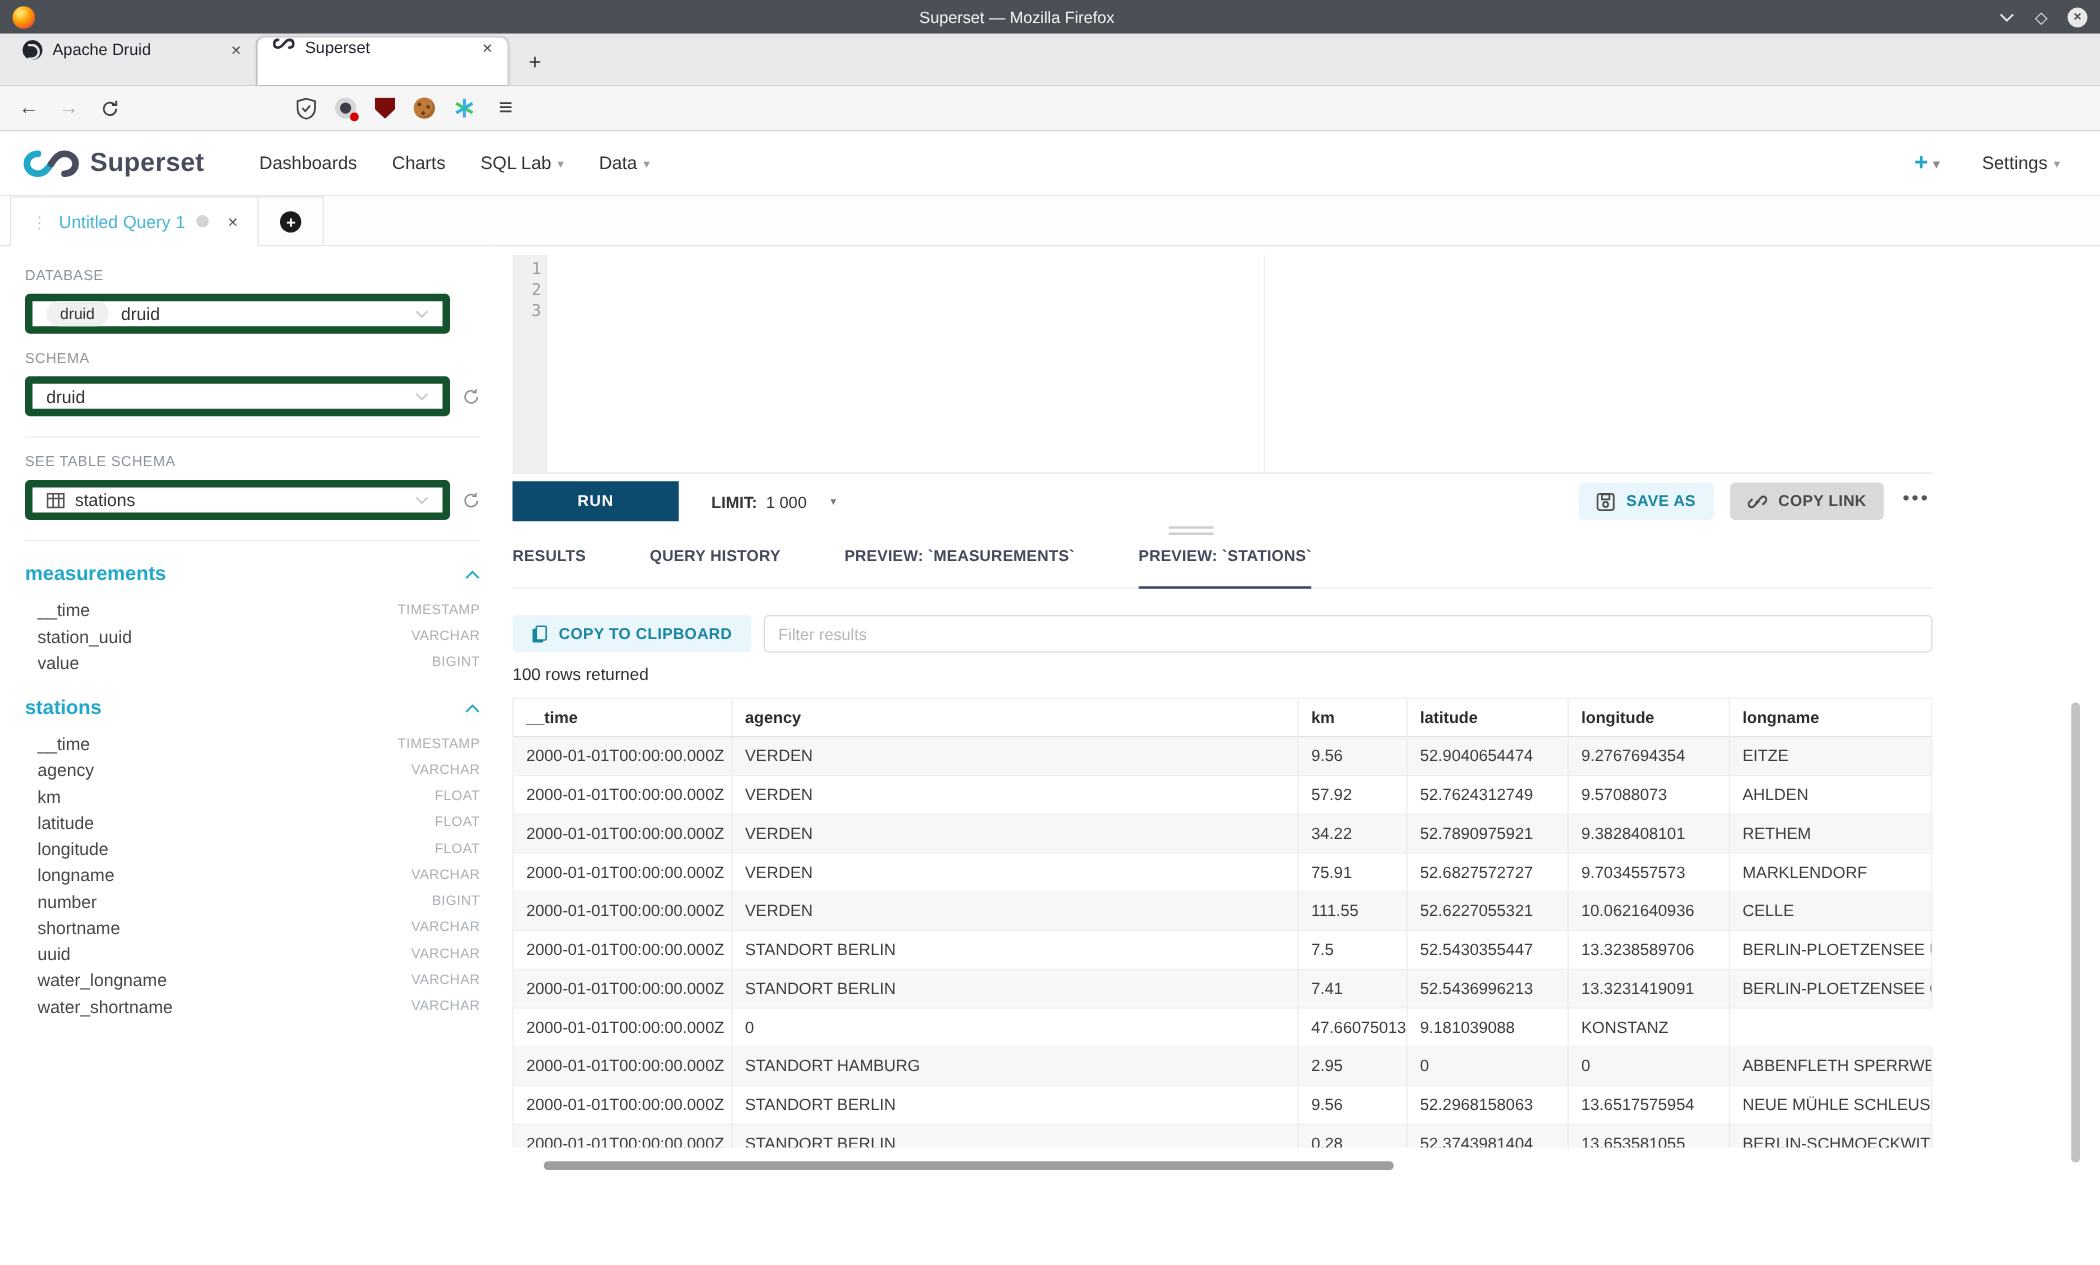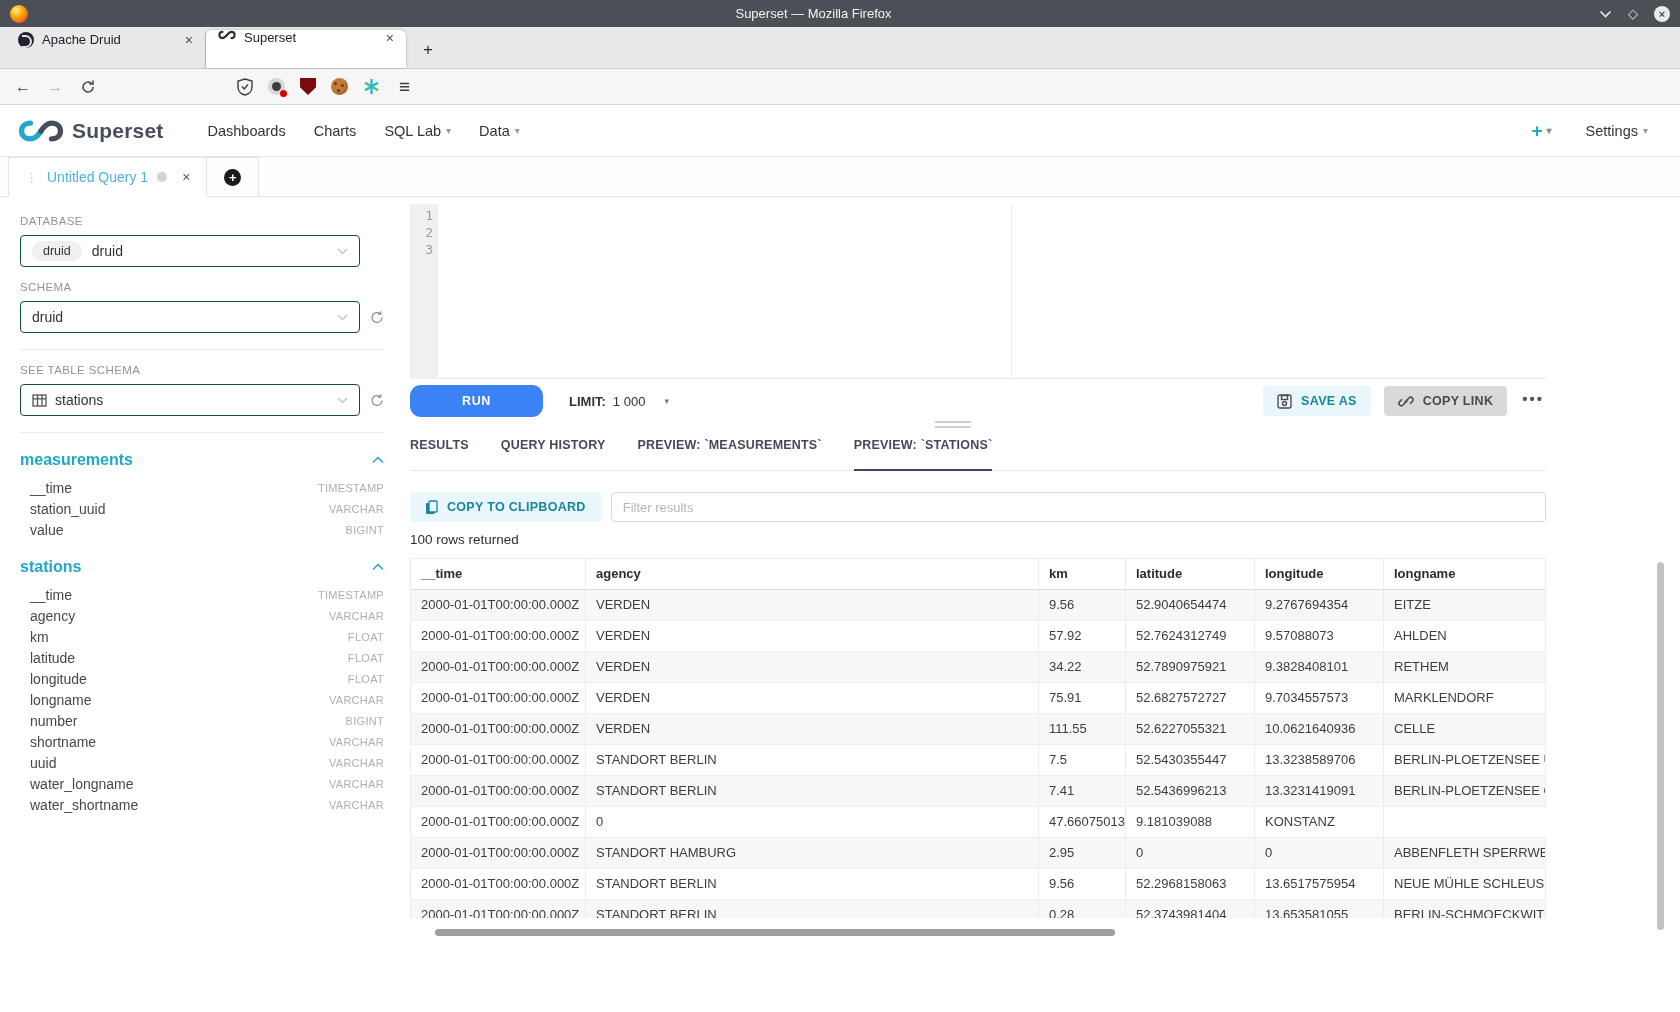--- a/index.html
+++ b/index.html
@@ -73,21 +73,21 @@
   .qtab-dot { width:10px; height:10px; border-radius:50%; background:#d4d4d4; }
   .qtab-close { color:#555; font-size:14px; margin-left:6px; }
   .qtab-add { display:flex; align-items:center; padding:0 17px; border:1px solid #e4e4e4; border-left:none; margin-bottom:-1px; }
   .add-circle { width:17px; height:17px; border-radius:50%; background:#1b1b1b; color:#fff; font-size:13px; font-weight:700;
     display:flex; align-items:center; justify-content:center; line-height:1; }
 
   
   .sidebar { position:absolute; left:8px; top:197px; width:386px; bottom:0; background:#fff; padding:12px 10px 0 12px; }
   .side-label { font-size:11.5px; color:#8d959c; letter-spacing:.4px; margin:6px 0 8px 0; }
   .sel-row { display:flex; align-items:center; gap:10px; margin-bottom:14px; }
-  .selectbox { flex:none; width:340px; height:32px; border:1px solid #14532d; border-radius:4px; background:#fff;
+  .selectbox { flex:none; width:340px; height:32px; border:6px solid #14532d; border-radius:4px; background:#fff;
     display:flex; align-items:center; padding:0 11px; gap:10px; }
   .pill { background:#f0f0f0; border-radius:11px; padding:3px 11px; font-size:12.5px; color:#333; }
   .sel-text { font-size:14px; color:#333; flex:1; display:flex; align-items:center; gap:8px; }
   .sel-chev { flex:none; }
   .side-divider { border:none; border-top:1px solid #ececec; margin:16px 0 14px 0; }
   .schema-section { margin-top:4px; }
   .schema-head { display:flex; align-items:center; justify-content:space-between; margin:18px 0 8px 0; }
   .schema-title { color:#20a7c9; font-size:16px; font-weight:700; }
   .col-row { display:flex; align-items:center; justify-content:space-between; padding:2.5px 0 2.5px 10px; }
   .col-name { font-size:14px; color:#474747; }
@@ -102,38 +102,38 @@
   .codearea { position:absolute; left:28px; top:0; right:0; height:175px; padding-top:3px; }
   .codeline { height:17px; line-height:17px; padding-left:7px; white-space:pre; }
   .codeline.comment { color:#9b9b9b; font-style:italic; }
   .codeline.active { background:#fbf7d4; font-weight:700; color:#111; }
   .cursor { display:inline-block; width:2px; height:13px; background:#111; vertical-align:-2px; margin-left:1px; }
   .print-margin { position:absolute; left:573px; top:0; width:1px; height:175px; background:#ececec; }
 
   
   .edit-toolbar { position:absolute; left:410px; top:380px; width:1136px; height:42px;
     display:flex; align-items:center; }
-  .run-btn { width:133px; height:32px; background:#3b82f6; color:#fff; border:none; border-radius:11px;
+  .run-btn { width:133px; height:32px; background:#0c4a6e; color:#fff; border:none; border-radius:0;
     font-size:12.5px; font-weight:700; letter-spacing:.6px; }
   .limit-group { display:flex; align-items:center; margin-left:26px; gap:7px; font-size:13px; color:#333; }
   .limit-label { font-weight:600; }
   .limit-caret { color:#777; font-size:9px; margin-left:12px; }
   .toolbar-right { margin-left:auto; display:flex; align-items:center; gap:13px; }
   .btn-light { height:30px; border:none; border-radius:4px; display:flex; align-items:center; gap:9px;
     padding:0 14px; font-size:12.5px; font-weight:700; letter-spacing:.3px; }
   .saveas { background:#e9f6fb; color:#1985a0; }
   .copylink { background:#d9d9d9; color:#4a4a4a; }
   .more-dots { color:#555; font-size:15px; letter-spacing:2px; font-weight:700; padding:0 2px 6px 2px; }
 
   .pane-divider { position:absolute; left:410px; top:424px; width:1136px; height:3px; }
   .pane-divider .line1,.pane-divider .line2 { position:absolute; left:525px; width:36px; height:2px; background:#cfcfcf; }
   .pane-divider .line1 { top:-3px; } .pane-divider .line2 { top:2px; }
 
   
-  .rtabs { position:absolute; left:410px; top:438px; width:1136px; height:33px; display:flex; gap:32px;
+  .rtabs { position:absolute; left:410px; top:438px; width:1136px; height:33px; display:flex; gap:51px;
     border-bottom:1px solid #eaeaea;text-align:center; }
   .rtab { font-size:12.5px; font-weight:600; color:#44495c; letter-spacing:.2px; padding-bottom:12px; white-space:nowrap; }
   .rtab.active { border-bottom:2px solid #3d4665; margin-bottom:-1px; }
 
   .filter-row { position:absolute; left:410px; top:492px; width:1136px; height:30px; display:flex; gap:10px; }
   .copy-btn { flex:none; height:30px; background:#e9f6fb; color:#1985a0; border:none; border-radius:4px;
     display:flex; align-items:center; gap:9px; padding:0 15px; font-size:12.5px; font-weight:700; letter-spacing:.3px; }
   .filter-input { flex:1; height:30px; border:1px solid #d9d9d9; border-radius:4px; padding:0 11px; font-size:13px; color:#333;
     font-family:"Liberation Sans", sans-serif; }
   .filter-input::placeholder { color:#b6b6bc; }

